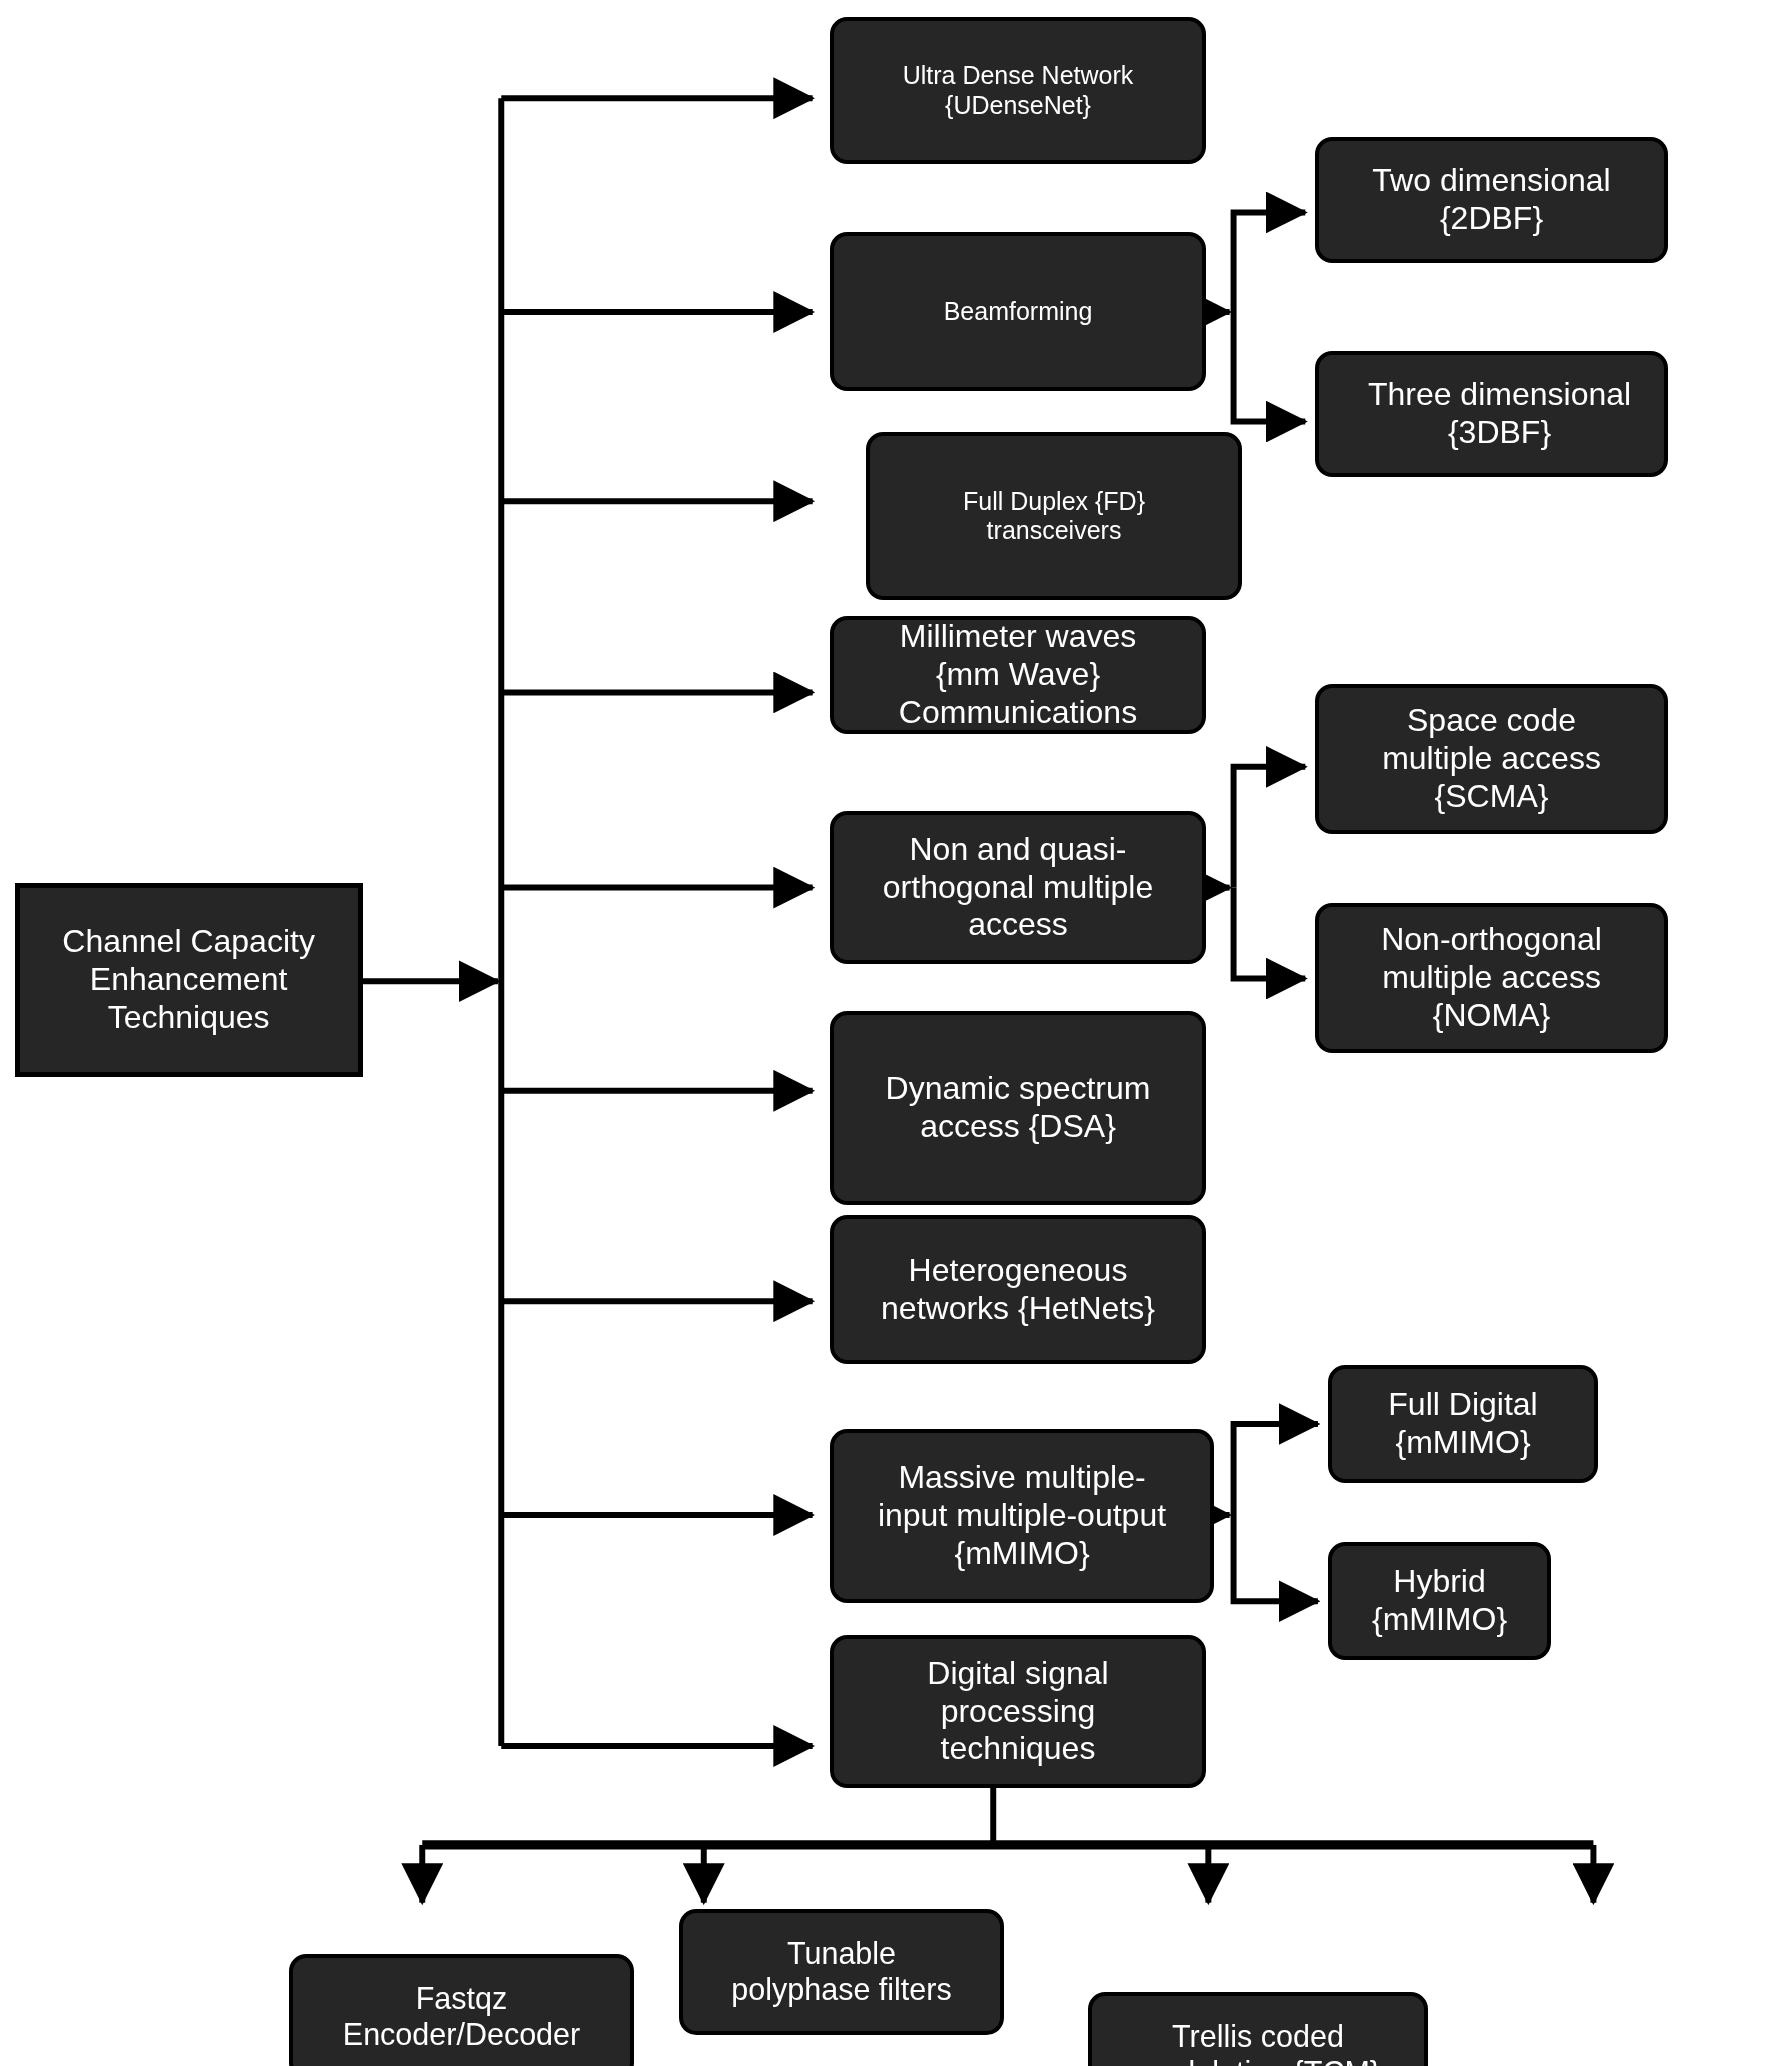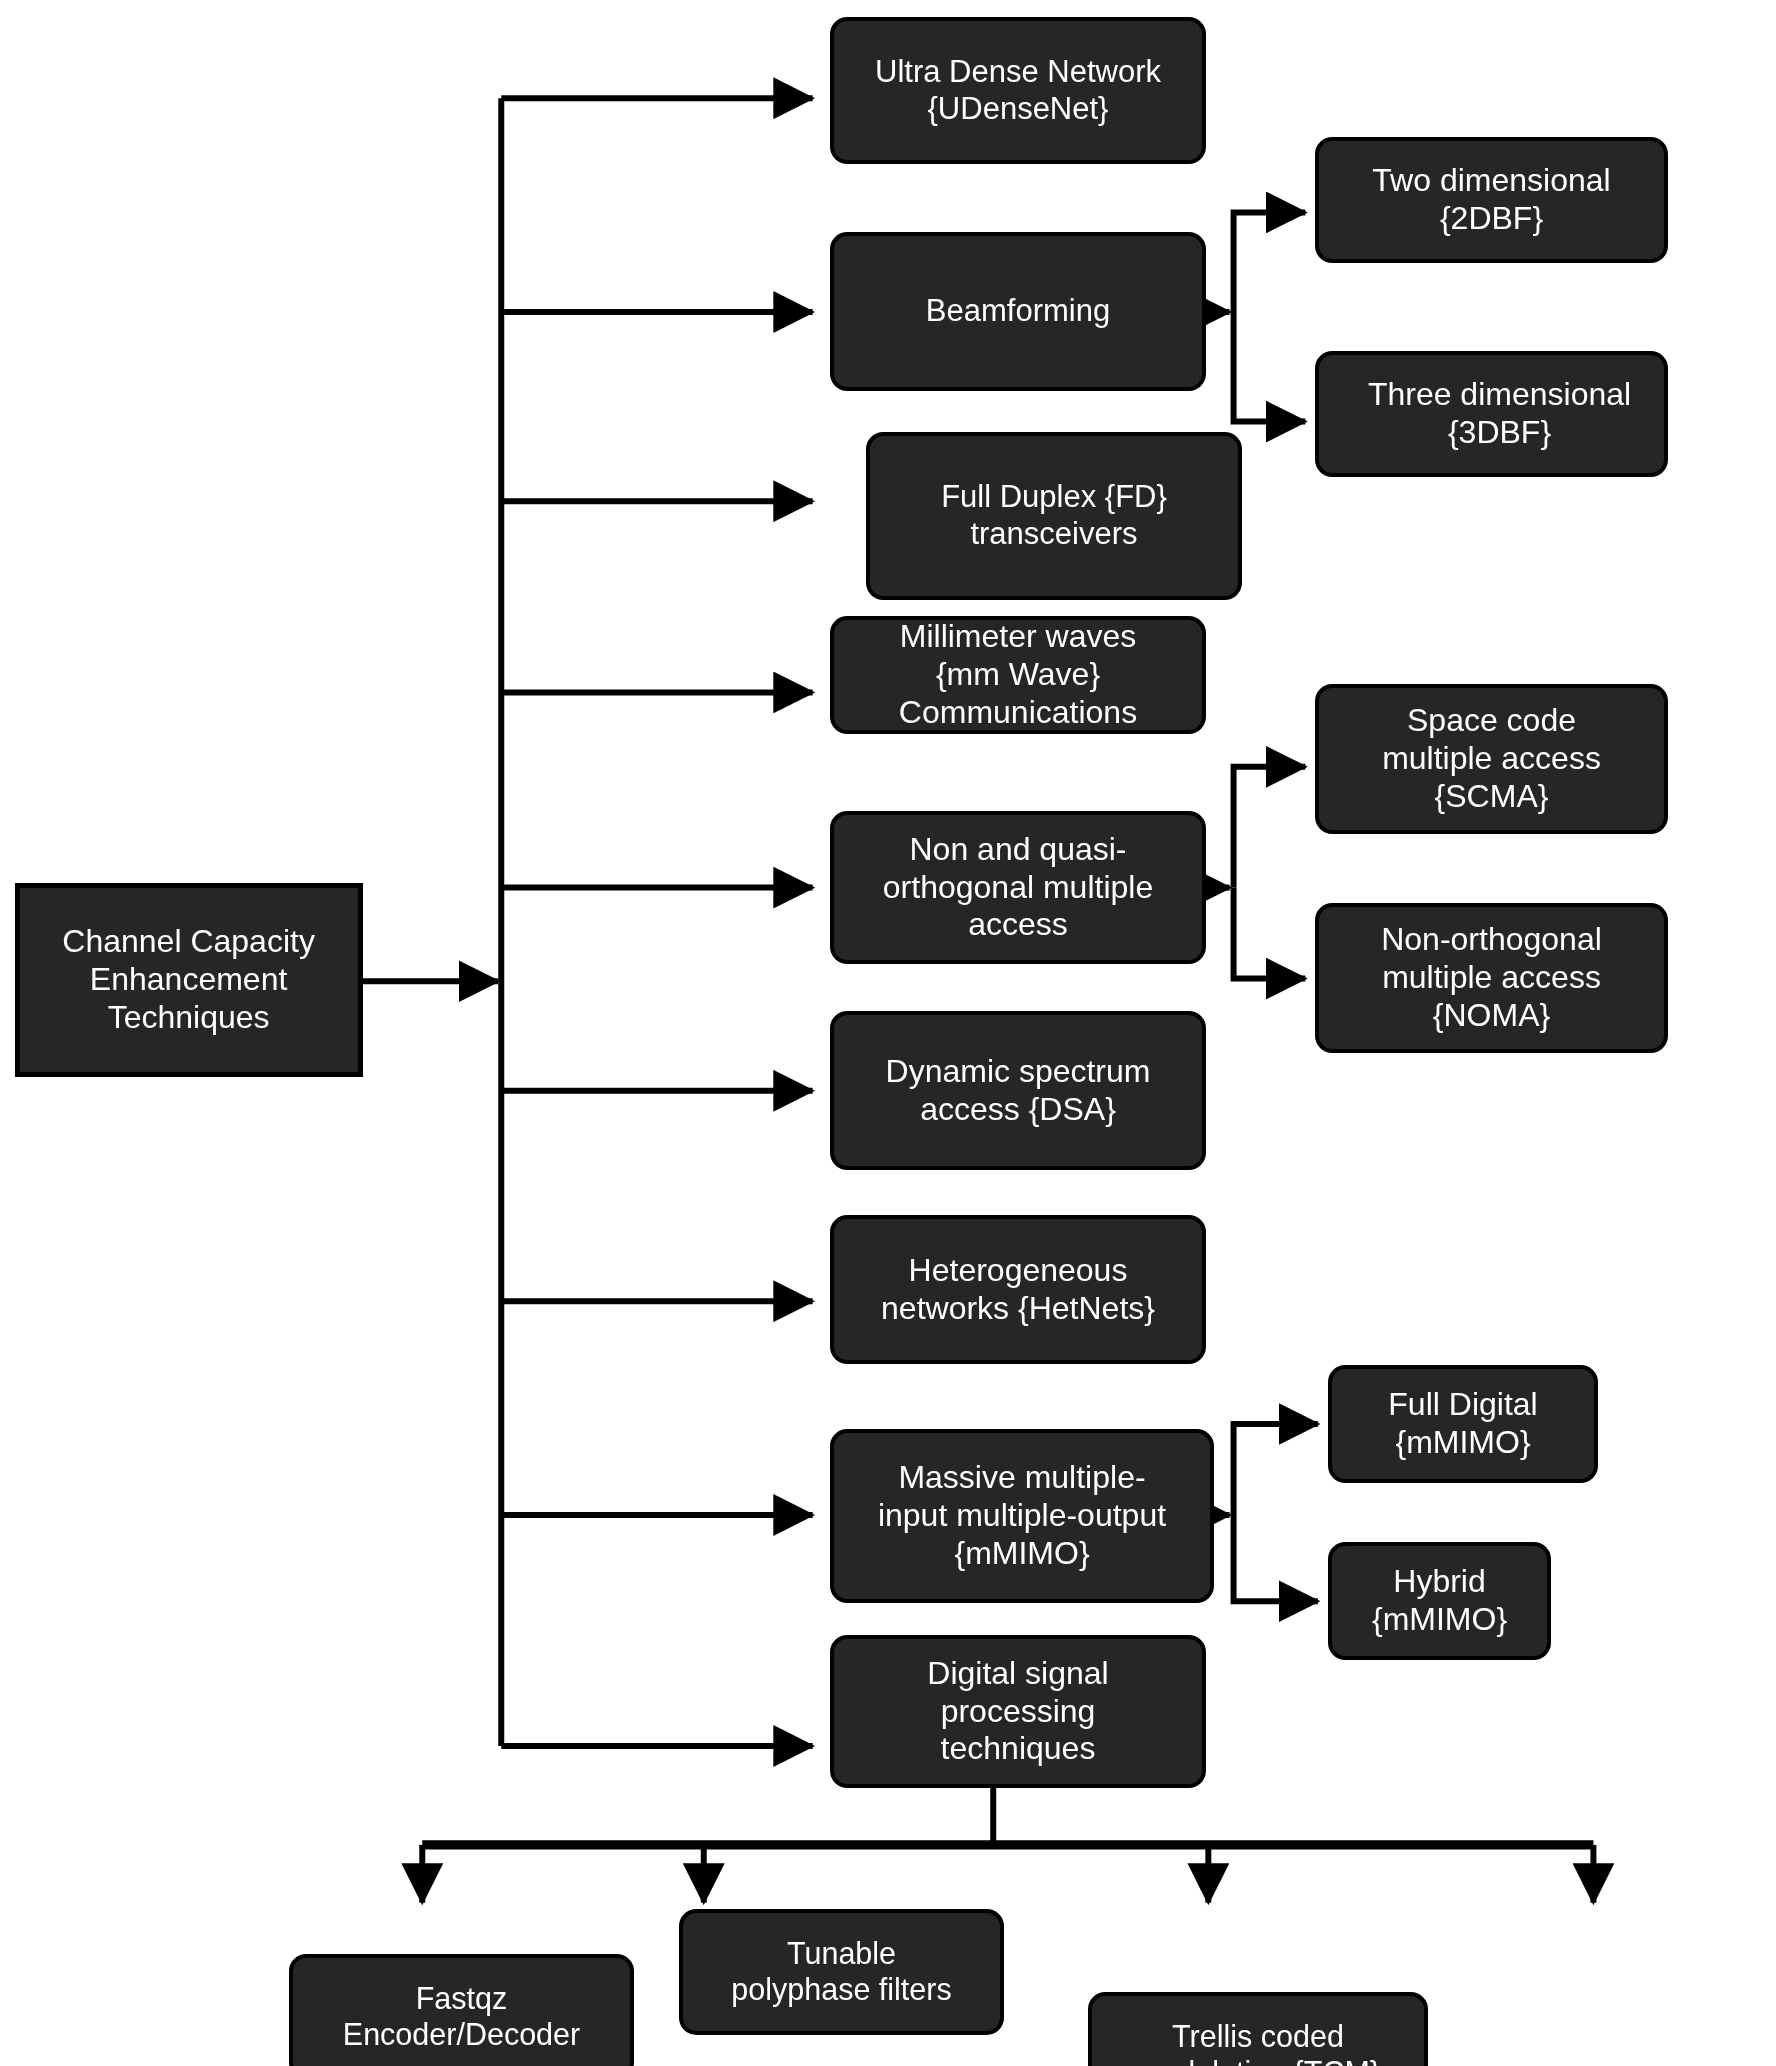--- a/index.html
+++ b/index.html
@@ -7,21 +7,21 @@
        font-family:"Liberation Sans","DejaVu Sans",sans-serif;}
   #stage{position:relative;width:1776px;height:2066px;background:#fff;}
   svg#wires{position:absolute;left:0;top:0;width:1776px;height:2066px;overflow:visible;}
   .node{position:absolute;box-sizing:border-box;background:#262626;border:4.6px solid #000000;
         border-radius:17.3px;display:flex;align-items:center;justify-content:center;text-align:center;
         color:#ffffff;line-height:1.18;padding:4px 8px;}
   .node.square{border-radius:0;border-width:5.3px;}
   .node span{display:block;width:100%;white-space:pre-line;}
   .f46{font-size:30.5px;}
   .f48{font-size:32px;}
-  .f50{font-size:31px;}
+  .f50{font-size:25px;}
 </style>
 </head>
 <body>
 
 <div id="stage">
 
   <svg id="wires" viewBox="0 0 2675 3112" preserveAspectRatio="none">
     <defs>
       <marker id="ah" viewBox="0 0 10 10" refX="9.4" refY="5" markerWidth="7" markerHeight="7" orient="auto-start-reverse">
         <path d="M 0 0 L 10 5 L 0 10 z" fill="#000"></path>
@@ -89,21 +89,21 @@
 {mm Wave}
 Communications</span>
   </div>
 
   <div class="node f48" style="left:830px;top:811px;width:376px;height:153px;">
     <span>Non and quasi-
 orthogonal multiple
 access</span>
   </div>
 
-  <div class="node f48" style="left:830px;top:1011px;width:376px;height:159px;">
+  <div class="node f48" style="left:830px;top:1011px;width:376px;height:194px;">
     <span>Dynamic spectrum
 access {DSA}</span>
   </div>
 
   <div class="node f48" style="left:830px;top:1215px;width:376px;height:149px;">
     <span>Heterogeneous
 networks {HetNets}</span>
   </div>
 
   <div class="node f48" style="left:830px;top:1429px;width:384px;height:174px;">

